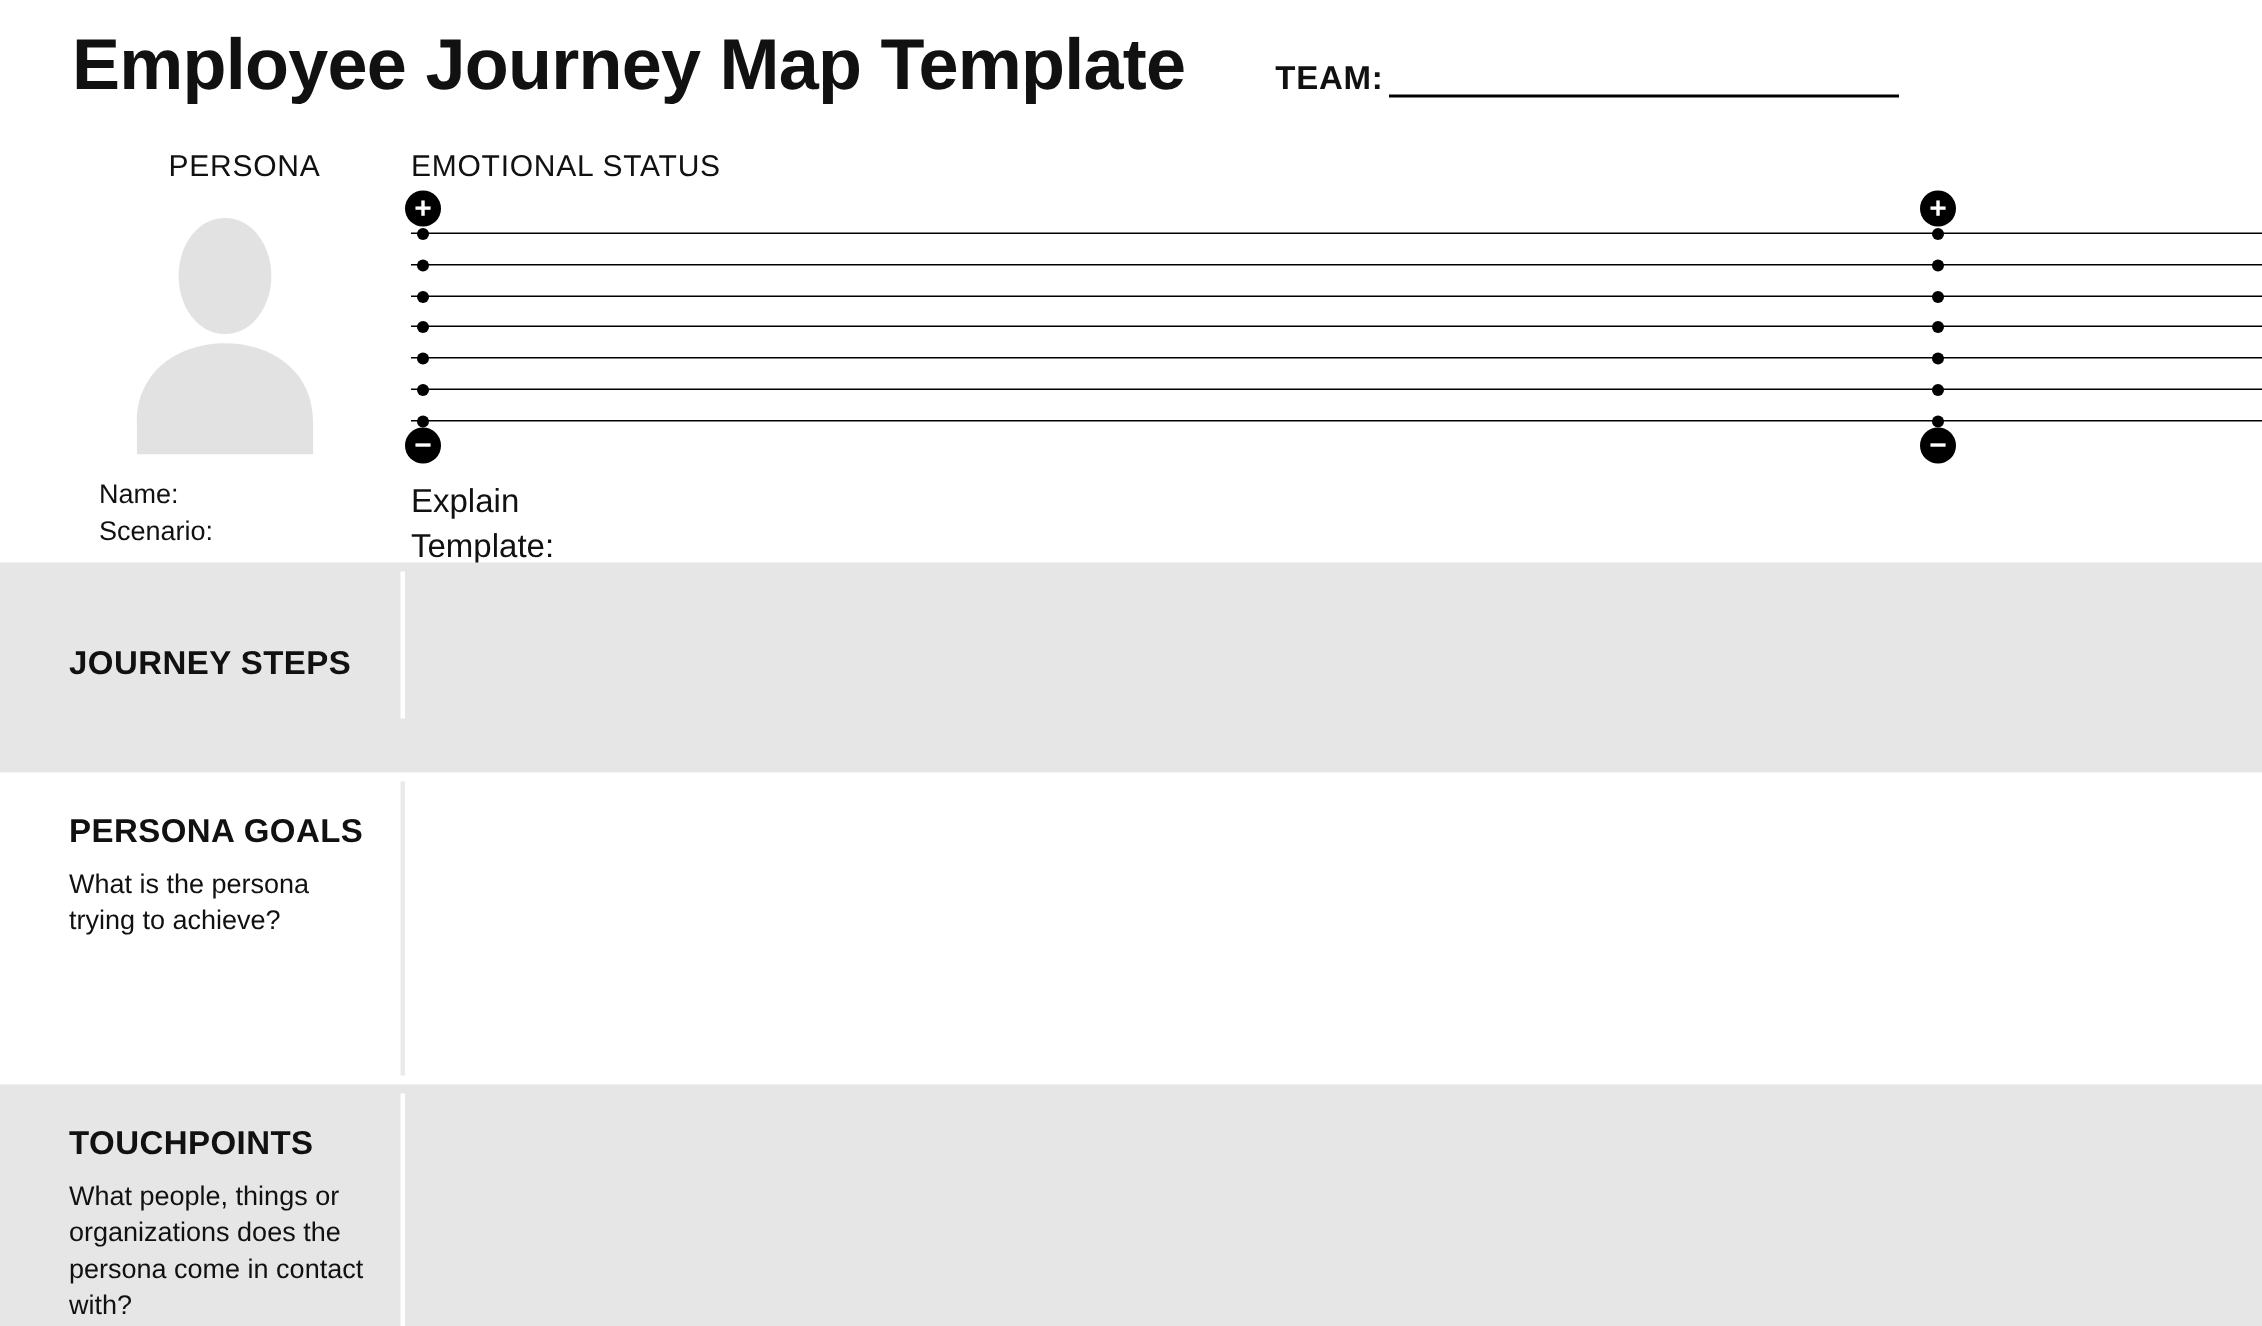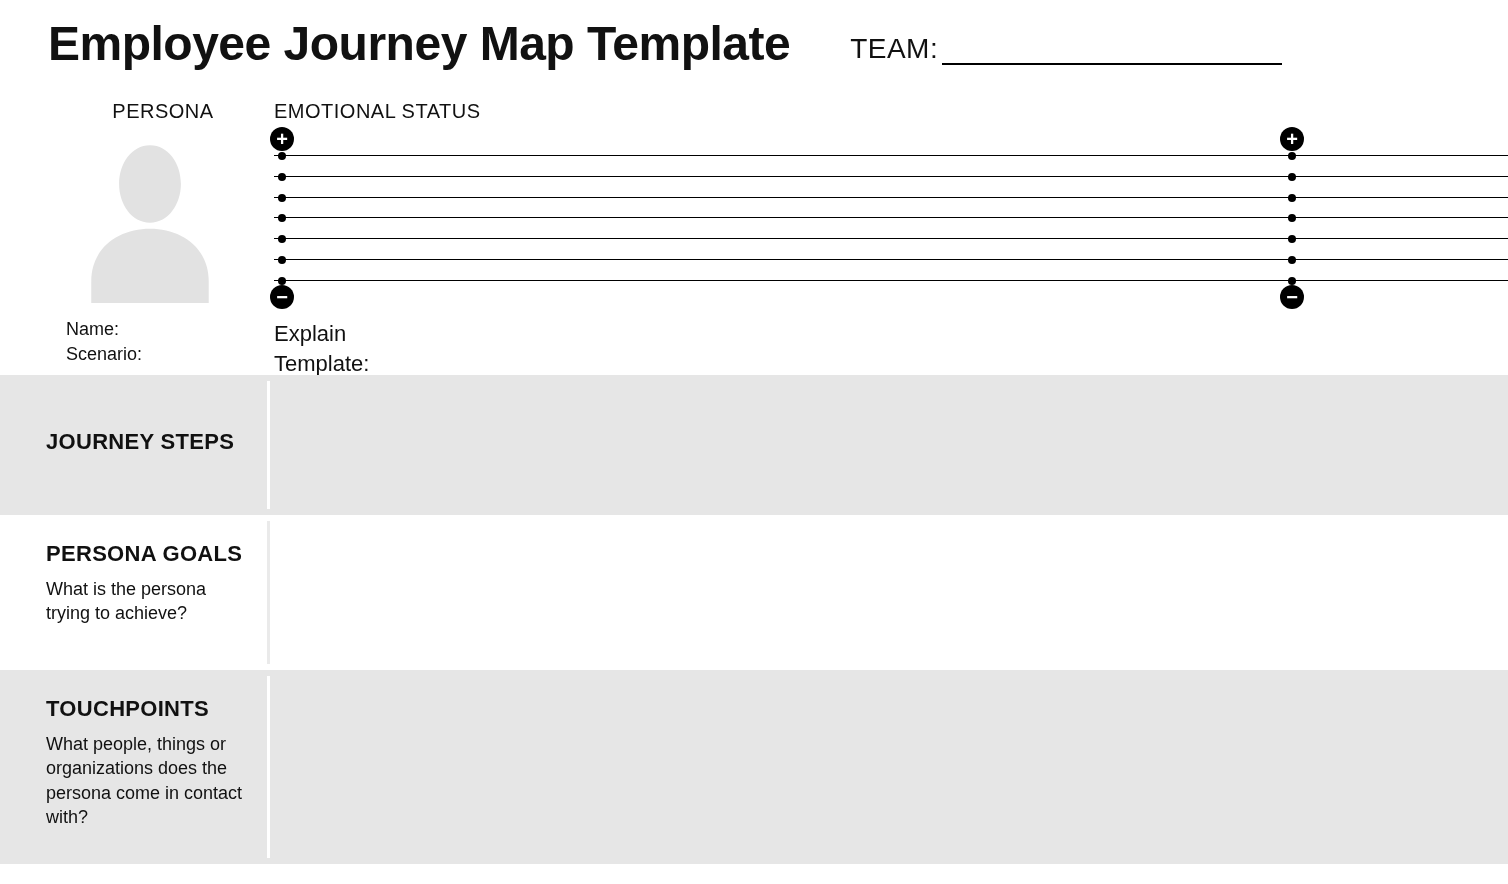--- a/index.html
+++ b/index.html
@@ -33,22 +33,22 @@
     font-weight: 800;
     letter-spacing: -0.5px;
   }
   .team-wrap {
     display: flex;
     align-items: flex-end;
     margin-left: 60px;
     margin-bottom: 6px;
   }
   .team-label {
-    font-size: 28px;
-    font-weight: 400;
+    font-size: 22px;
+    font-weight: 700;
     letter-spacing: 0.5px;
   }
   .team-line {
     width: 340px;
     border-bottom: 2px solid #000;
     margin-left: 4px;
     height: 22px;
   }
 
   
@@ -156,21 +156,21 @@
     top: 375px;
     bottom: 0;
     display: flex;
     flex-direction: column;
   }
   .band {
     flex: 0 0 auto;
     display: flex;
     position: relative;
   }
-  .band.shaded { background: #e6e6e6; }
+  .band.shaded { background: #e6e6e6; flex-direction: column; }
   .band-left {
     width: 270px;
     padding: 26px 22px 20px 46px;
     position: relative;
   }
   .band.shaded .band-left::after {
     content: '';
     position: absolute;
     right: 0;
     top: 6px;
@@ -192,21 +192,21 @@
     font-weight: 800;
     letter-spacing: 0.3px;
   }
   .band-desc {
     font-size: 18px;
     line-height: 1.35;
     margin-top: 10px;
     max-width: 210px;
   }
   .band-js { height: 140px; }
-  .band-pg { height: 155px; }
+  .band-pg { height: 208px; }
   .band-tp { height: 194px; }
   .band-js .band-left { padding-top: 54px; }
 </style>
 </head>
 <body>
 
 <div class="page">
 
   <div class="header">
     <h1>Employee Journey Map Template</h1>

